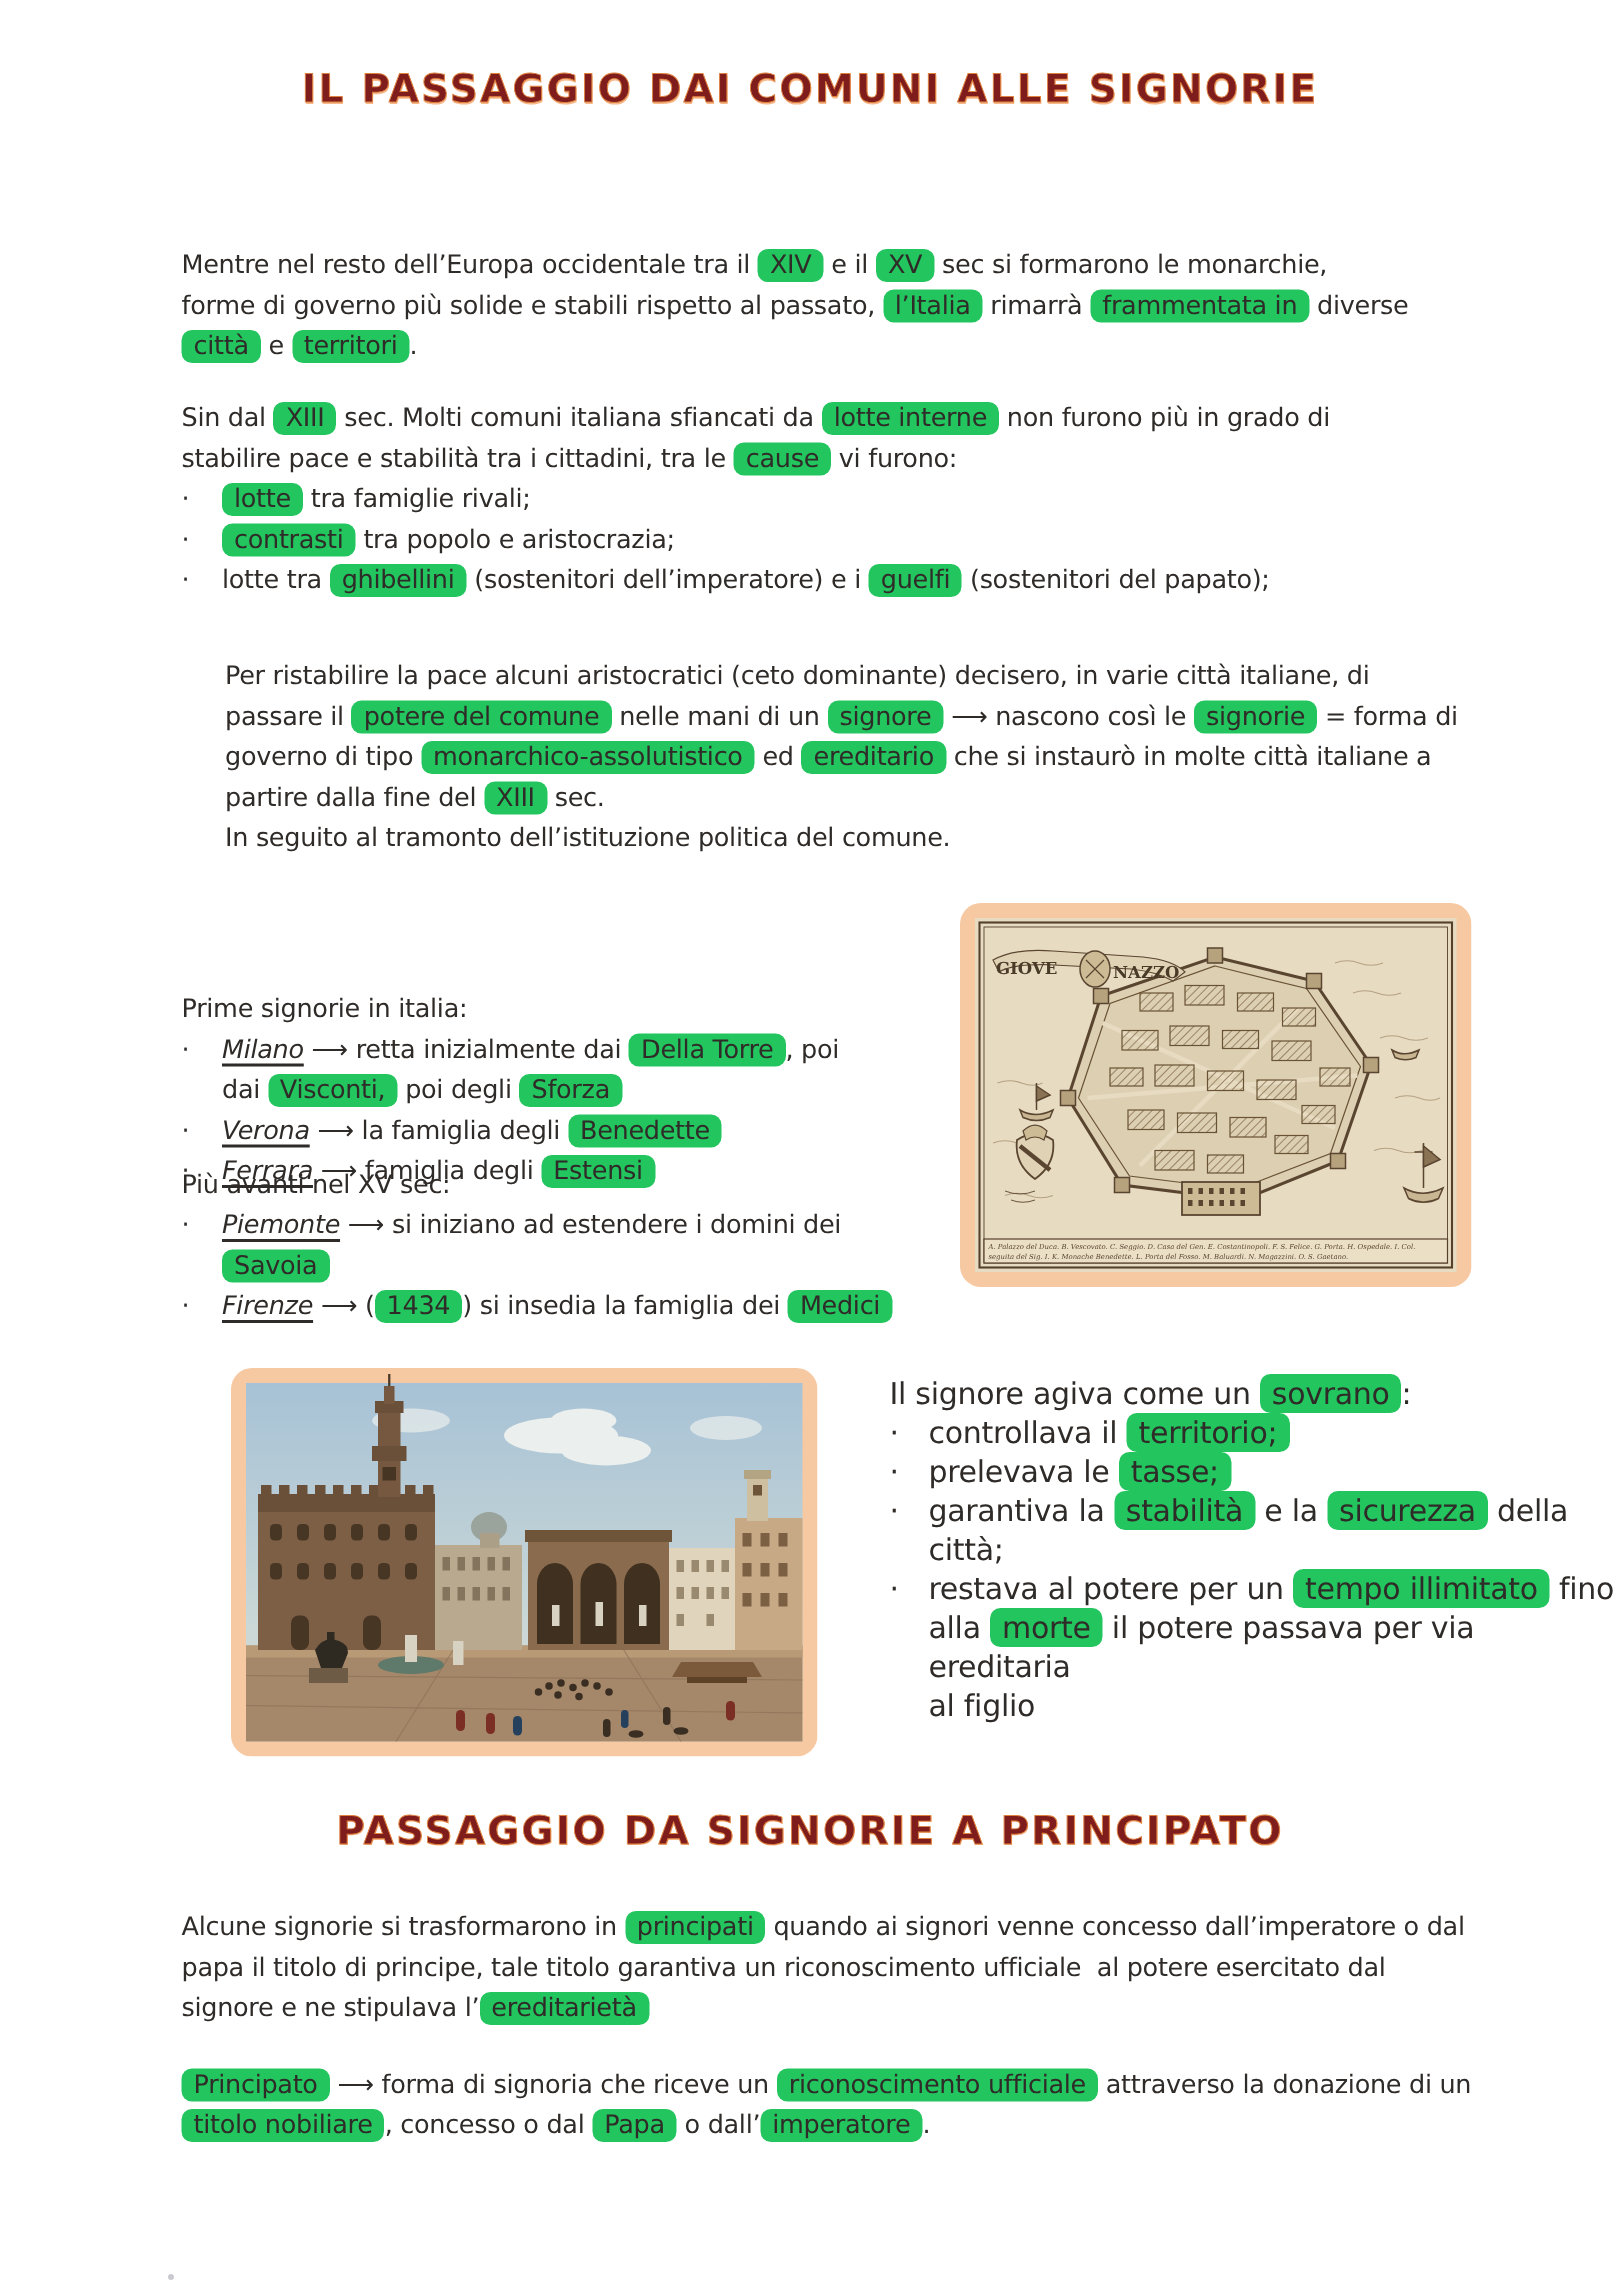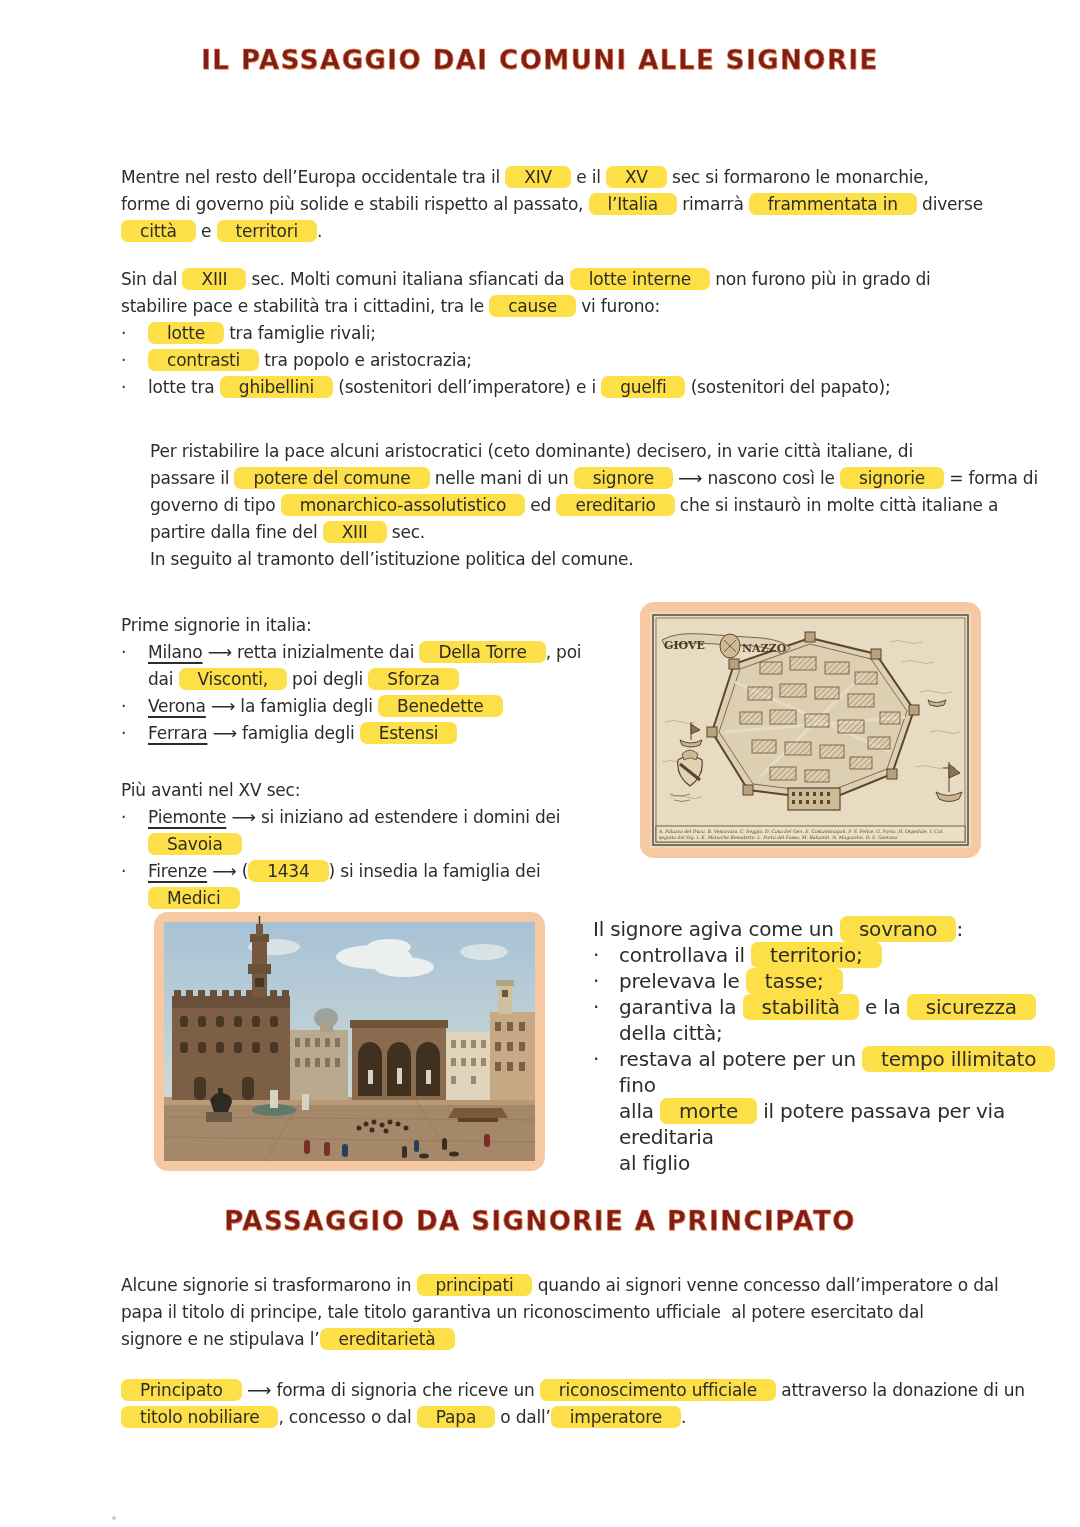--- a/index.html
+++ b/index.html
@@ -2,23 +2,23 @@
 <html><head>
 <meta charset="utf-8">
 <style>
   html,body{margin:0;padding:0;background:#ffffff;}
   .page{position:relative;width:1080px;height:1527px;background:#ffffff;overflow:hidden;
         font-family:"DejaVu Sans",sans-serif;color:#2f2b28;}
   .h-title{position:absolute;left:0;right:0;text-align:center;margin:0;
            font-size:26px;font-weight:800;letter-spacing:1.5px;color:#7f1d1d;
            -webkit-text-stroke:0.6px #E0823F;text-shadow:0.5px 1px 0 #f6b98c;}
   .rich{position:absolute;white-space:pre-wrap;font-size:17px;line-height:27px;letter-spacing:-0.2px;}
-  .hl{background:#fde047;border-radius:7px;padding:1px 19px;
+  .hl{background:#22c55e;border-radius:7px;padding:1px 8px;
       box-decoration-break:clone;-webkit-box-decoration-break:clone;}
-  .u{text-decoration:underline;text-underline-offset:4px;text-decoration-thickness:1.5px;}
+  .u{text-decoration:underline;text-underline-offset:4px;text-decoration-thickness:1.5px;font-style:italic;}
   .richlist{position:absolute;}
   .richlist .head{white-space:pre-wrap;font-size:17px;line-height:27px;letter-spacing:-0.2px;}
   .li-row{display:flex;}
   .bullet{flex:0 0 27px;font-size:17px;line-height:27px;}
   .li-text{flex:1;white-space:pre-wrap;font-size:17px;line-height:27px;letter-spacing:-0.2px;}
   .sovrano .li-text,.sovrano .head,.sovrano .bullet{font-size:20px;line-height:26px;}
   .sovrano .bullet{flex:0 0 26px;}
   figure{position:absolute;margin:0;}
   .stray-mark{position:absolute;left:112px;top:1516px;width:4px;height:4px;border-radius:50%;
               background:#8a8a9a;opacity:.45;}
@@ -52,21 +52,21 @@
         </div>
       </div>
   </div>
 
   <div class="rich" style="left:124px;top:438px;width:920px;margin-left:26px;"><span>Per ristabilire la pace alcuni aristocratici (ceto dominante) decisero, in varie città italiane, di
 passare il </span><span class="hl">potere del comune</span><span> nelle mani di un </span><span class="hl">signore</span><span> ⟶ nascono così le </span><span class="hl">signorie</span><span> = forma di
 governo di tipo </span><span class="hl">monarchico-assolutistico</span><span> ed </span><span class="hl">ereditario</span><span> che si instaurò in molte città italiane a
 partire dalla fine del </span><span class="hl">XIII</span><span> sec.
 In seguito al tramonto dell’istituzione politica del comune.</span></div>
 
-  <div class="richlist" style="left:121px;top:612px;width:500px;">
+  <div class="richlist" style="left:121px;top:660px;width:500px;">
     <div class="head"><span>Prime signorie in italia:</span></div>
     <div>
         <div class="li-row">
           <span class="bullet">·</span>
           <span class="li-text"><span class="u">Milano</span><span> ⟶ retta inizialmente dai </span><span class="hl">Della Torre</span><span>, poi
 dai </span><span class="hl">Visconti,</span><span> poi degli </span><span class="hl">Sforza</span></span>
         </div>
         <div class="li-row">
           <span class="bullet">·</span>
           <span class="li-text"><span class="u">Verona</span><span> ⟶ la famiglia degli </span><span class="hl">Benedette</span></span>

